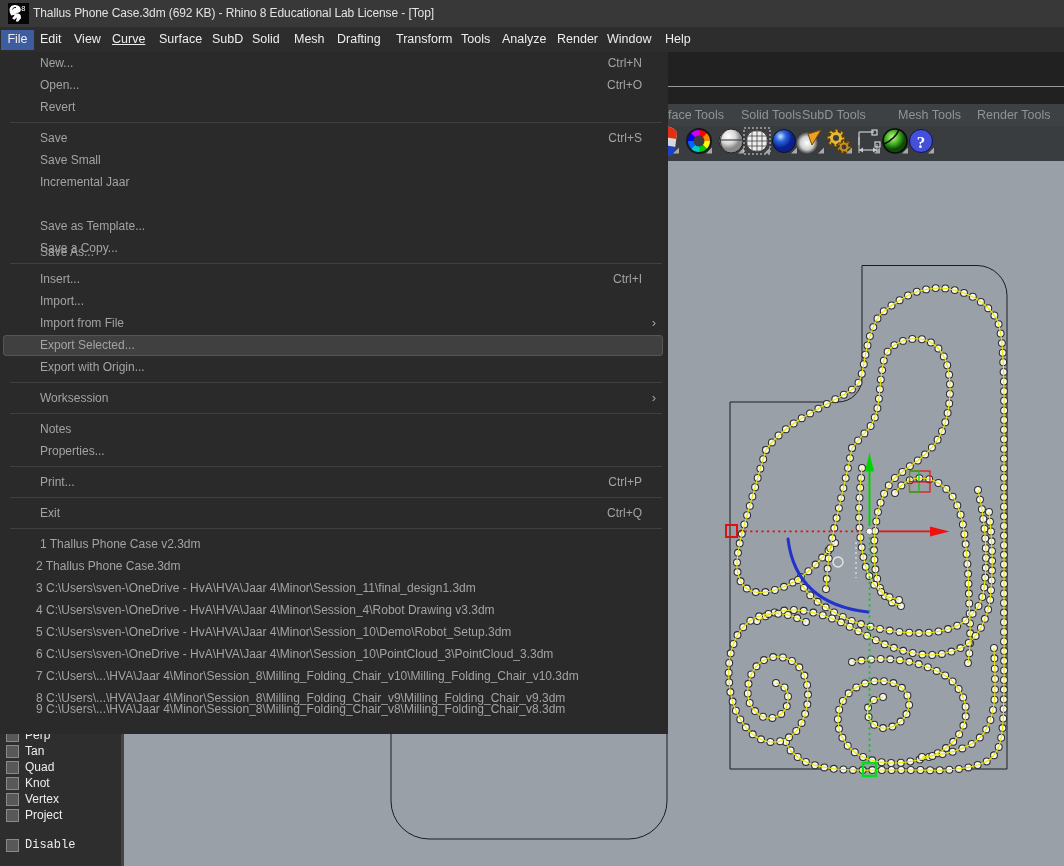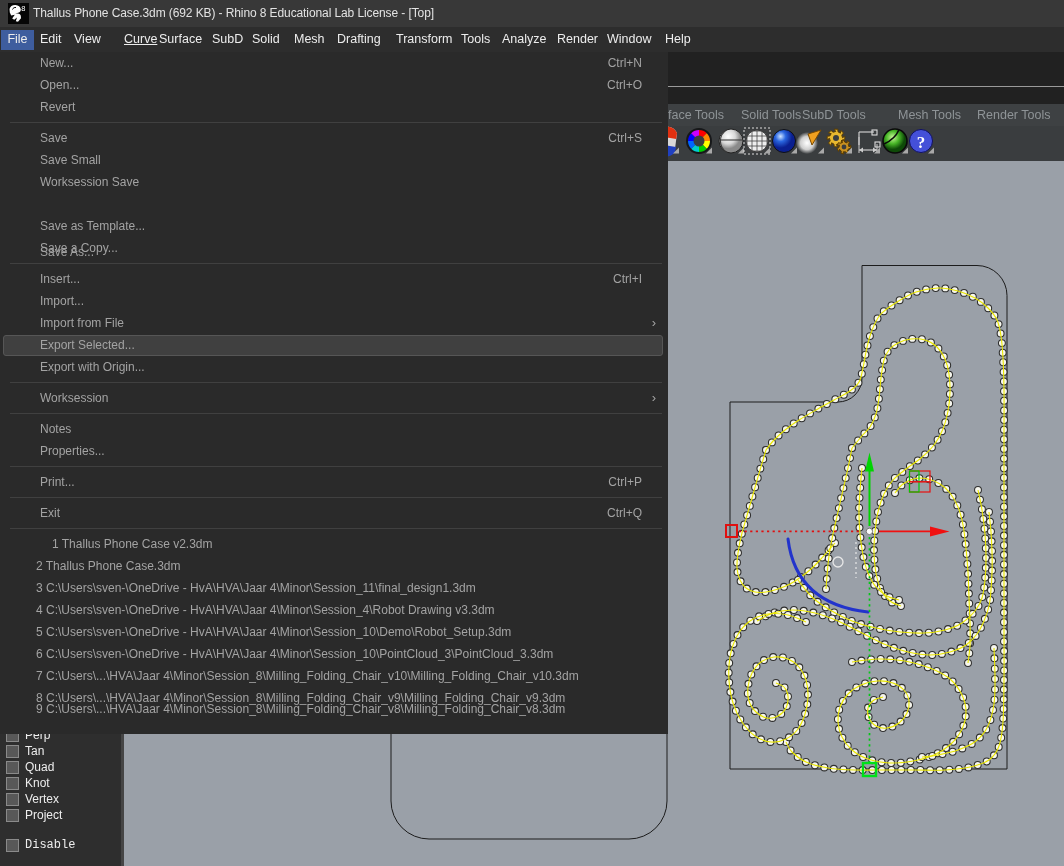--- a/index.html
+++ b/index.html
@@ -615,21 +615,21 @@
       </div>
       <div class="sep" style="top: 70px;"></div>
       <div class="row" style="top: 97px;">
         <span class="lab">Save Small</span>
       </div>
       <div class="row" style="top: 75px;">
         <span class="lab">Save</span>
         <span class="sc">Ctrl+S</span>
       </div>
       <div class="row" style="top: 119px;">
-        <span class="lab">Worksession Save</span>
+        <span class="lab">Incremental Jaar</span>
       </div>
       <div class="row" style="top: 141px; margin-top: 48px;">
         <span class="lab">Save As...</span>
       </div>
       <div class="row" style="top: 163px;">
         <span class="lab">Save as Template...</span>
       </div>
       <div class="row" style="top: 185px;">
         <span class="lab">Save a Copy...</span>
       </div>
@@ -668,21 +668,21 @@
         <span class="lab">Print...</span>
         <span class="sc">Ctrl+P</span>
       </div>
       <div class="sep" style="top: 445px;"></div>
       <div class="row" style="top: 450px;">
         <span class="lab">Exit</span>
         <span class="sc">Ctrl+Q</span>
       </div>
       <div class="sep" style="top: 476px;"></div>
       <div class="row" style="top: 481px;">
-        <span class="lab" style="left: 52px;">1 Thallus Phone Case v2.3dm</span>
+        <span class="lab" style="left: 40px;">1 Thallus Phone Case v2.3dm</span>
       </div>
       <div class="row" style="top: 503px;">
         <span class="lab" style="left: 36px;">2 Thallus Phone Case.3dm</span>
       </div>
       <div class="row" style="top: 525px;">
         <span class="lab" style="left: 36px;">3 C:\Users\sven-\OneDrive - HvA\HVA\Jaar 4\Minor\Session_11\final_design1.3dm</span>
       </div>
       <div class="row" style="top: 547px;">
         <span class="lab" style="left: 36px;">4 C:\Users\sven-\OneDrive - HvA\HVA\Jaar 4\Minor\Session_4\Robot Drawing v3.3dm</span>
       </div>
@@ -708,21 +708,21 @@
       <path d="M1.5,6 C2,3.5 4.5,1.8 7.5,2 C10.5,2.2 12.5,4 12.8,6.2 C13,7.8 12,9.2 10.2,9.8 L7.2,10.6 L9.8,10.4 C11.5,10.4 12.6,11.4 12.8,12.8 L13,15.2 L10,18.8 L7.8,18.2 L9,14.5 L6.2,16.8 L4.2,15.5 L6.8,11.8 L3.2,12.5 L1.8,9.5 Z" fill="#fcfcfc"></path>
       <path d="M4.5,6.5 C5,5 6.5,4.2 8,4.5" stroke="#060606" stroke-width="1" fill="none"></path>
       <text x="13.2" y="8" font-size="7.5" fill="#fff" font-family="Liberation Sans">8</text>
     </svg></div>
     <span id="titletext">Thallus Phone Case.3dm (692 KB) - Rhino 8 Educational Lab License - [Top]</span>
   </div>
   <div id="menubar" class="abs">
       <span class="mi" style="left: 1px; width: 33px; text-align: center; background: rgb(62, 93, 158); top: 3px; height: 20px; line-height: 19px;">File</span>
       <span class="mi" style="left: 40px; width: 18px; text-align: center;">Edit</span>
       <span class="mi" style="left: 74px; width: 24px; text-align: center;">View</span>
-      <span class="mi" style="left: 124px; width: 32px; text-align: center; text-decoration: underline;">Curve</span>
+      <span class="mi" style="left: 112px; width: 32px; text-align: center; text-decoration: underline;">Curve</span>
       <span class="mi" style="left: 159px; width: 39px; text-align: center;">Surface</span>
       <span class="mi" style="left: 212px; width: 26px; text-align: center;">SubD</span>
       <span class="mi" style="left: 252px; width: 26px; text-align: center;">Solid</span>
       <span class="mi" style="left: 294px; width: 28px; text-align: center;">Mesh</span>
       <span class="mi" style="left: 337px; width: 43px; text-align: center;">Drafting</span>
       <span class="mi" style="left: 396px; width: 50px; text-align: center;">Transform</span>
       <span class="mi" style="left: 461px; width: 25px; text-align: center;">Tools</span>
       <span class="mi" style="left: 502px; width: 40px; text-align: center;">Analyze</span>
       <span class="mi" style="left: 557px; width: 36px; text-align: center;">Render</span>
       <span class="mi" style="left: 607px; width: 43px; text-align: center;">Window</span>

